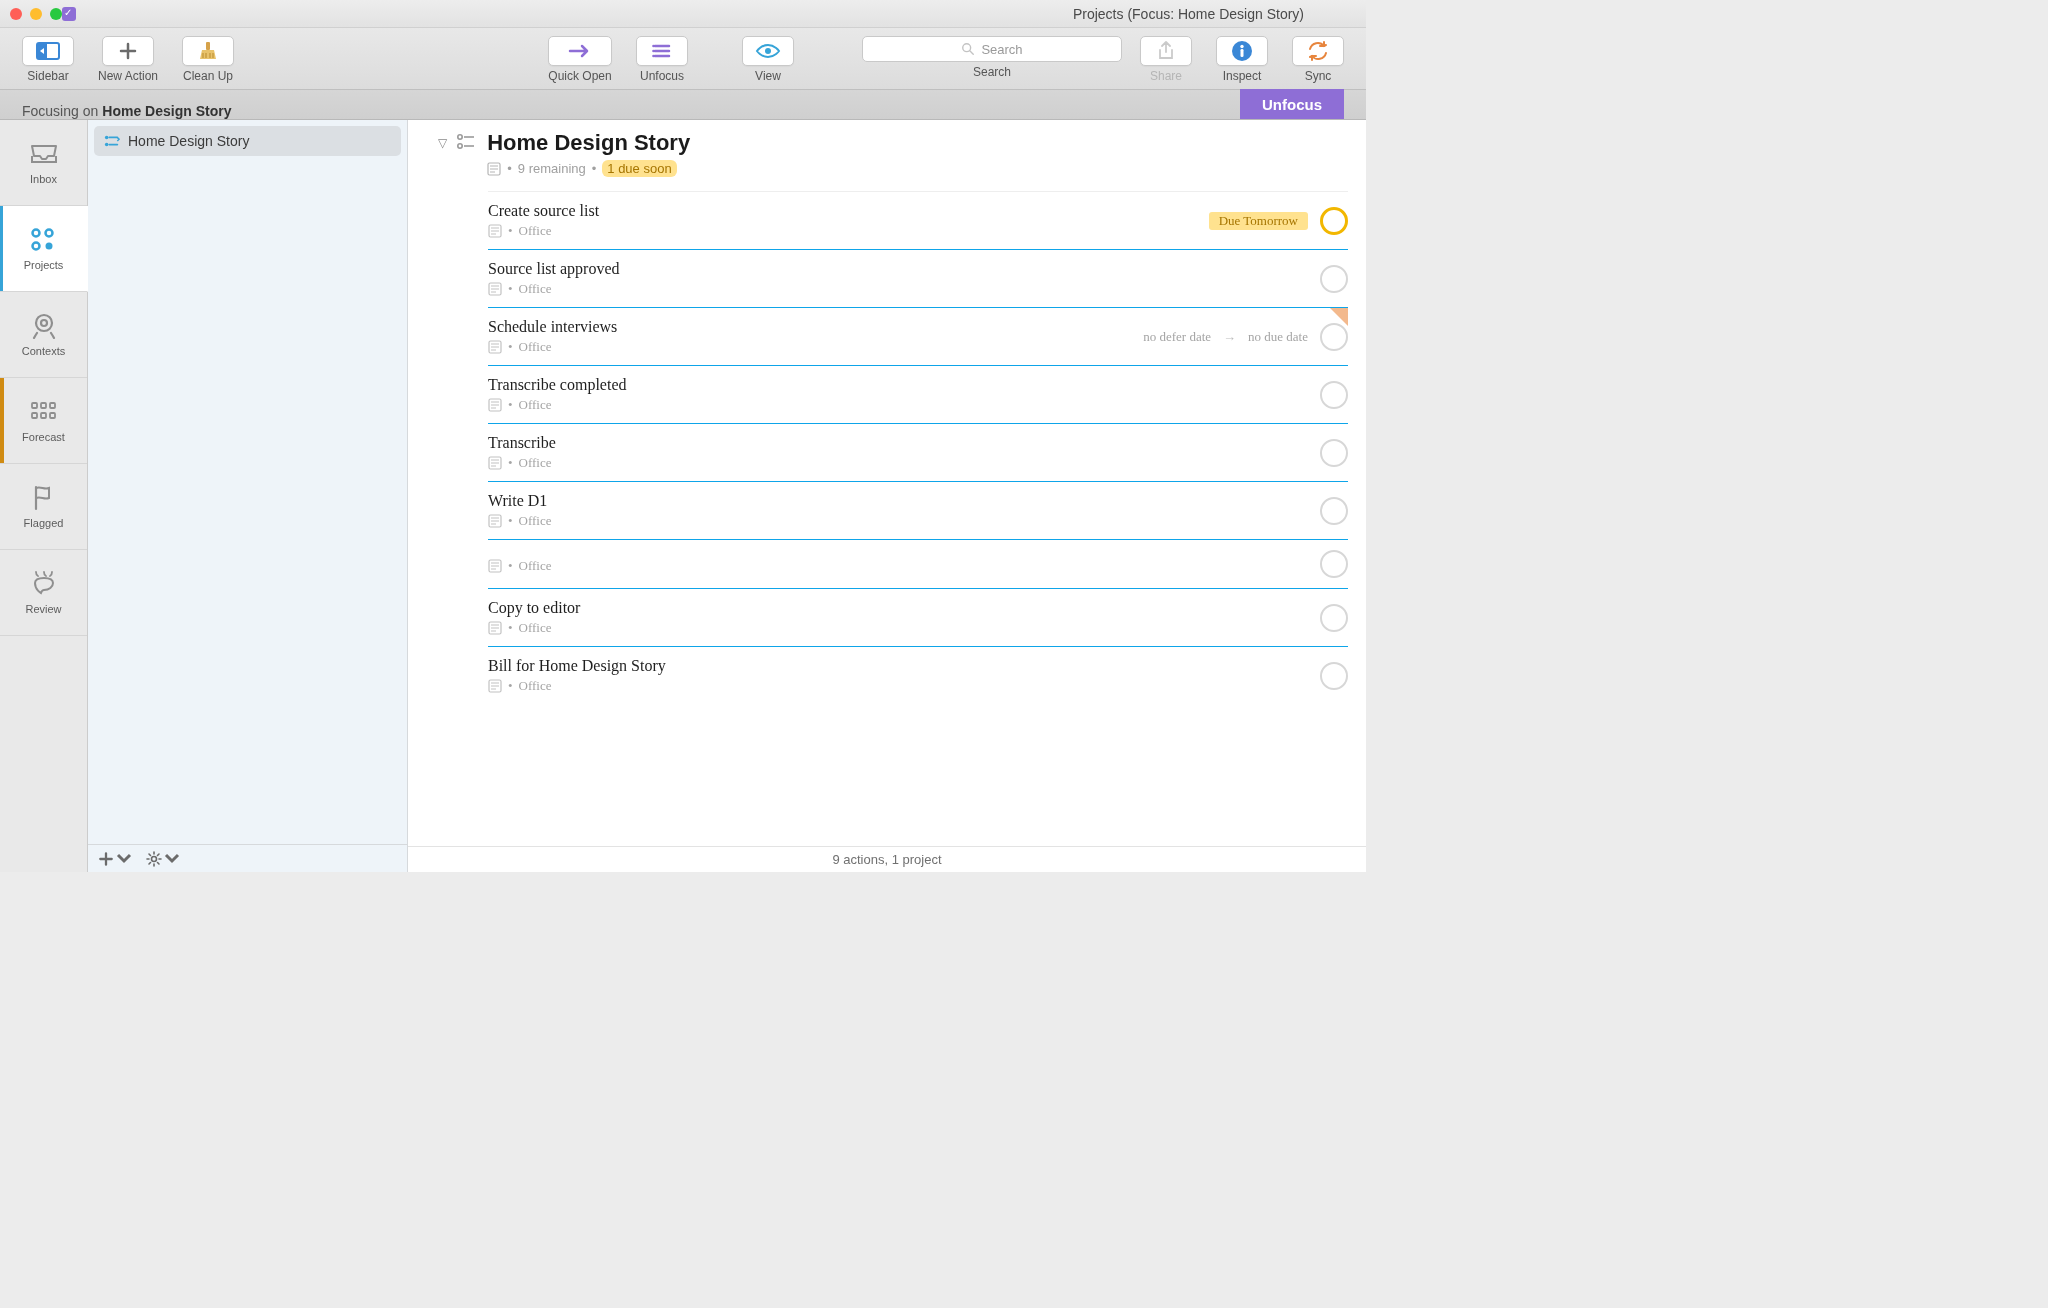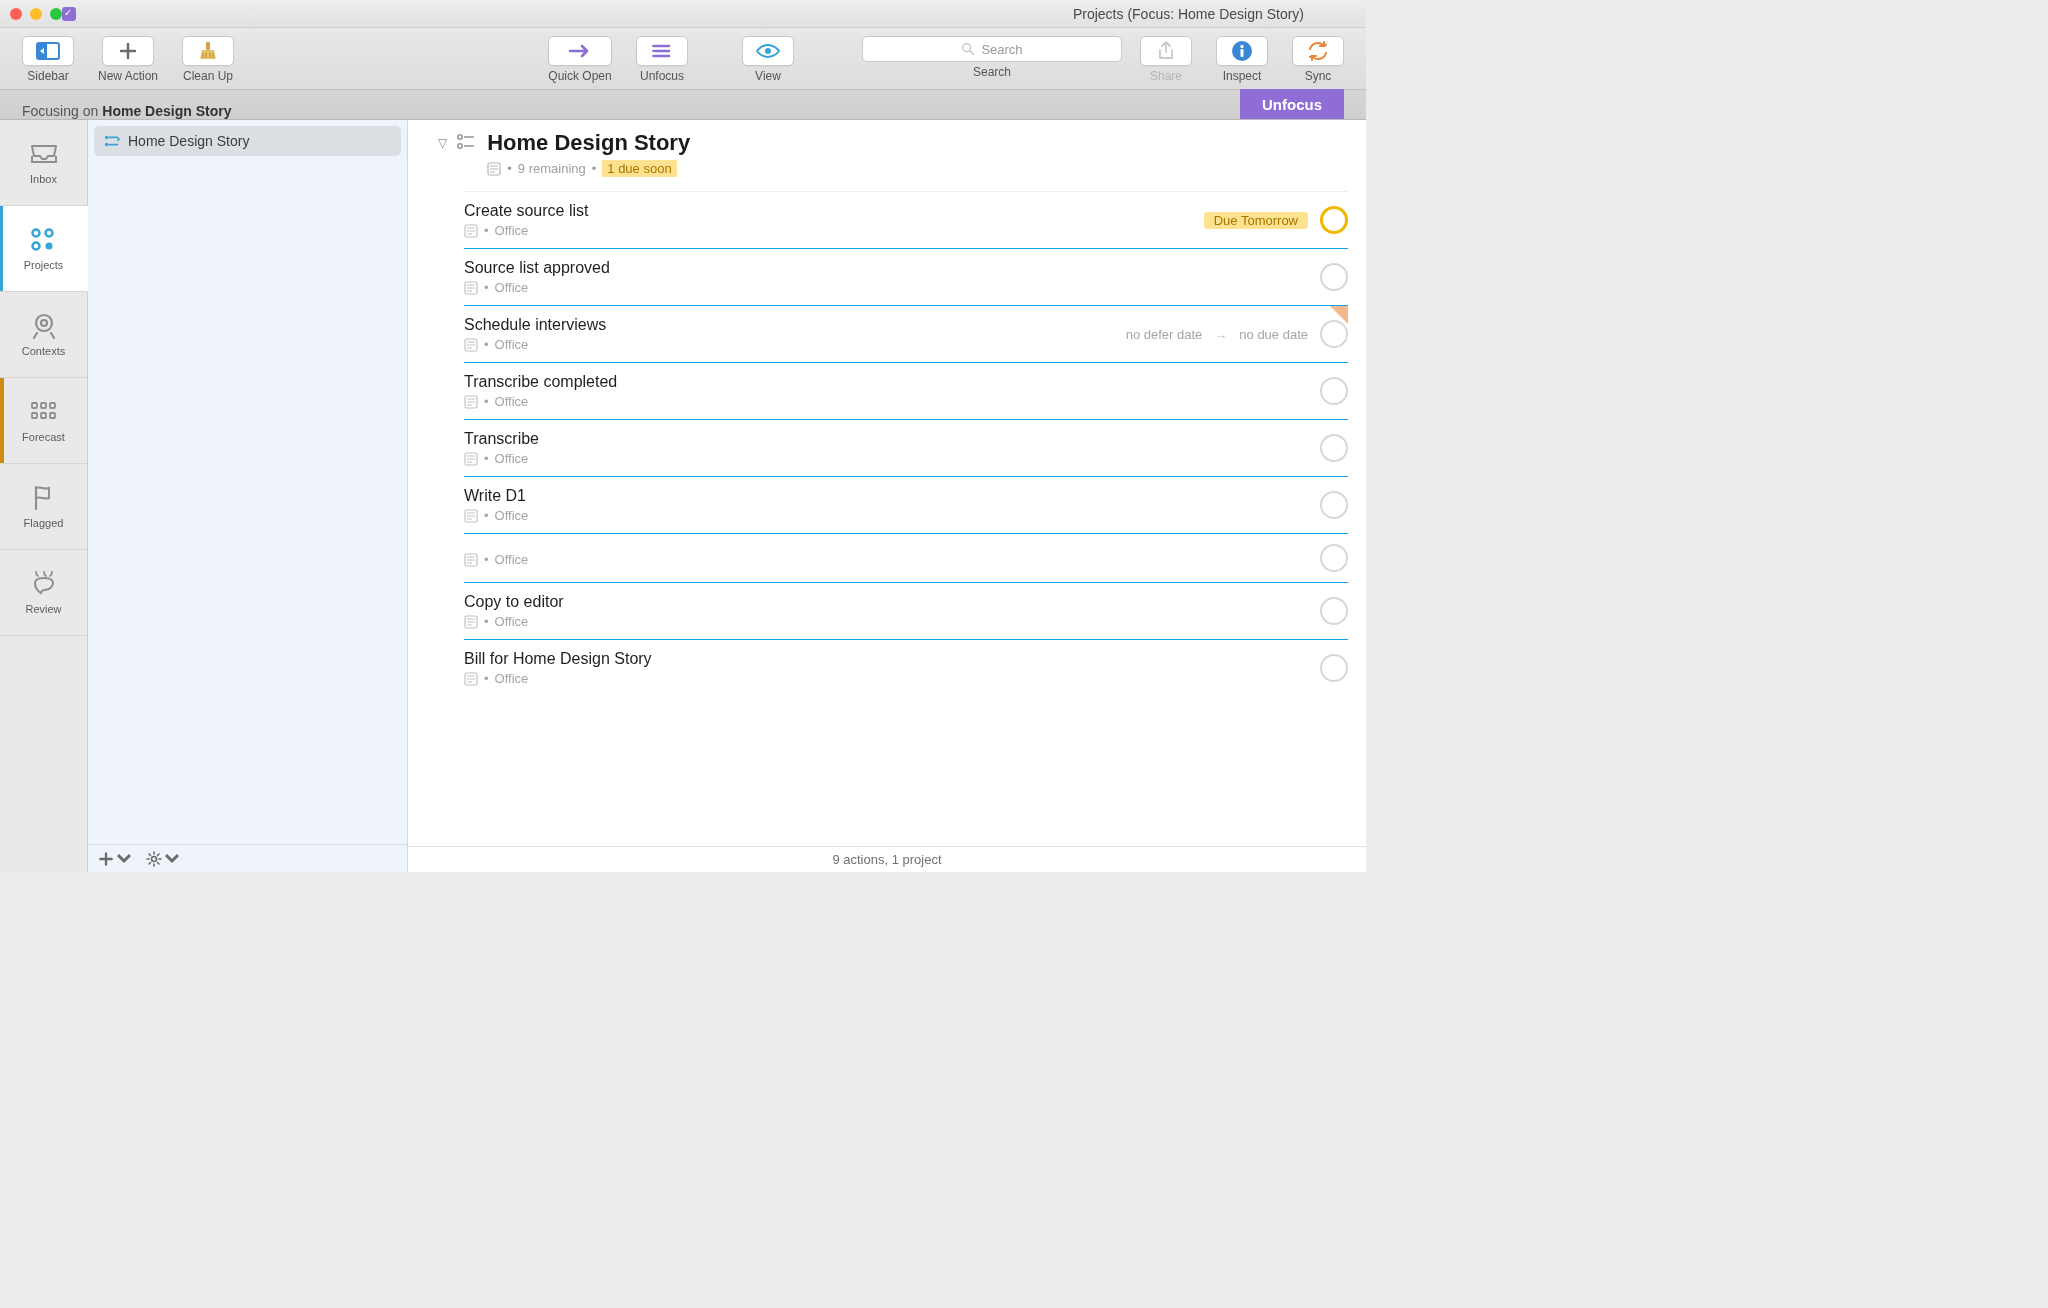--- a/index.html
+++ b/index.html
@@ -56,24 +56,24 @@
   .side-bottom svg { width:16px; height:16px; }
 
   
   .content { flex:1; display:flex; flex-direction:column; min-width:0; }
   .content-inner { flex:1; overflow:auto; padding: 10px 18px 0 30px;}
   .proj-header { display:flex; align-items:flex-start; gap:10px; padding-bottom:8px; }
   .proj-header .disc { color:#8a8a8a; font-size:12px; padding-top:6px; }
   .proj-header .seq { color:#8a8a8a; padding-top:4px; }
   .proj-title h1 { font-size:22px; font-weight:700; color:#1b1b1b; }
   .proj-meta { display:flex; align-items:center; gap:6px; margin-top:4px; color:#a0a0a0; font-size:13px;}
-  .proj-meta .due-chip { background:#ffe28f; color:#a67500; border-radius:1px; padding:1px 5px;}
+  .proj-meta .due-chip { background:#ffe28f; color:#a67500; border-radius:6px; padding:1px 5px;}
   .note-ico { width:14px; height:14px; }
 
-  .tasks { margin-left: 26px; }
+  .tasks { margin-left: 50px; font-family: Liberation Serif, serif; }
   .task { border-top:1px solid #0ea5e9; padding:10px 0 10px 0; display:flex; align-items:center; position:relative;}
   .task:first-child { border-top:1px solid #eee; margin-top:6px;}
   .task .tleft { flex:1; min-width:0;}
   .task .tname { font-size:16px; color:#1f1f1f; }
   .task .tmeta { display:flex; align-items:center; gap:6px; color:#a5a5a5; font-size:13px; margin-top:3px;}
   .task .tright { display:flex; align-items:center; gap:12px; color:#a5a5a5; font-size:13px; }
   .circle { width:28px; height:28px; border:2px solid #d7d7d7; border-radius:50%; background:#fff;}
   .circle.due { border:3px solid #f2b700; }
   .due-badge { background:#ffe28f; color:#a67500; border-radius:3px; padding:1px 10px; font-size:13px; }
   .flag-corner { position:absolute; top:0; right:0; width:0; height:0; border-top:18px solid #f3b98d; border-left:18px solid transparent;}

